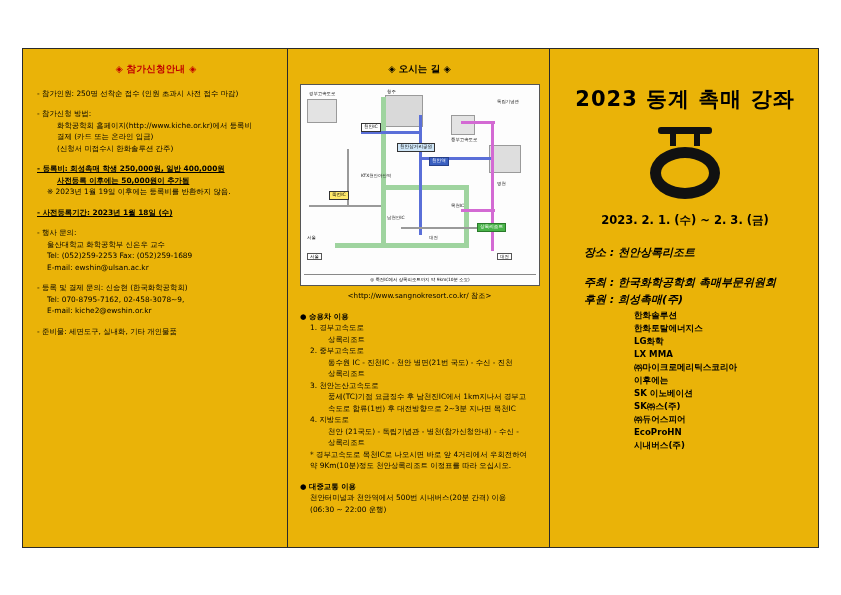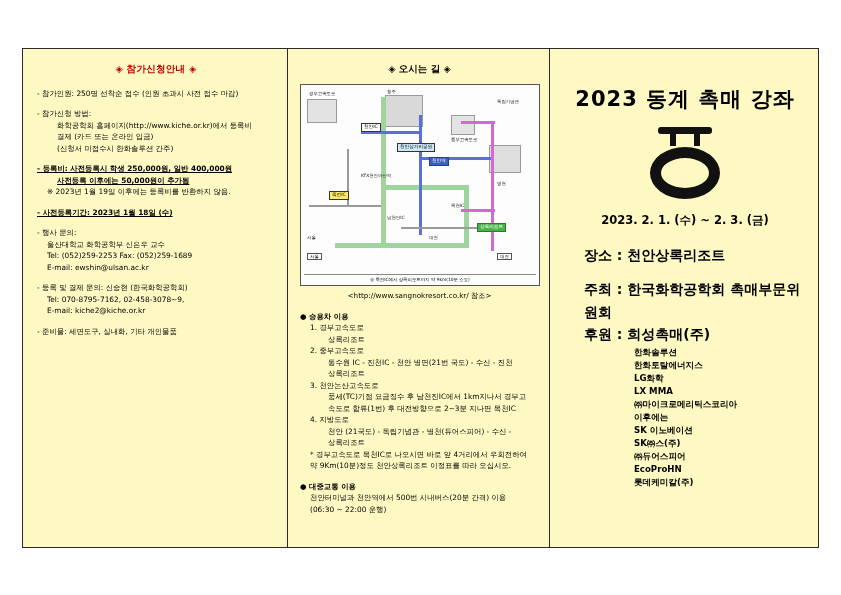--- a/index.html
+++ b/index.html
@@ -20,21 +20,21 @@
     height: 595px;
     background: #ffffff;
   }
   .sheet {
     position: absolute;
     left: 22px;
     top: 48px;
     width: 797px;
     height: 500px;
     border: 1px solid #2a2a2a;
-    background: #fef9c3;
+    background: #eab308;
     box-sizing: border-box;
     display: flex;
   }
   .col {
     box-sizing: border-box;
     height: 100%;
     position: relative;
   }
   .col-left {
     width: 265px;
@@ -193,24 +193,25 @@
     border-radius: 50%;
     box-sizing: border-box;
   }
   .dateline {
     font-size: 11.5px;
     font-weight: bold;
     margin-bottom: 16px;
   }
   .rline {
     text-align: left;
-    font-size: 14px;
+    font-size: 11px;
     font-weight: bold;
     line-height: 1.6;
     padding-left: 22px;
+    font-style: italic;
   }
   .sponsor-list {
     text-align: left;
     padding-left: 72px;
     font-size: 8.6px;
     font-weight: bold;
     line-height: 1.52;
   }
 </style>
 </head>
@@ -227,40 +228,40 @@
       </div>
 
       <div class="blk">
         <span>- 참가신청 방법:</span>
         <span class="ind2">화학공학회 홈페이지(http://www.kiche.or.kr)에서 등록비</span>
         <span class="ind2">결제 (카드 또는 온라인 입금)</span>
         <span class="ind2">(신청서 미접수시 한화솔루션 간주)</span>
       </div>
 
       <div class="blk">
-        <span class="bold ul">- 등록비: 사전등록시 학생 250,000원, 일반 400,000원</span>
+        <span class="bold ul">- 등록비: 희성촉매 학생 250,000원, 일반 400,000원</span>
         <span class="ind2 bold ul">사전등록 이후에는 50,000원이 추가됨</span>
         <span class="ind1">※ 2023년 1월 19일 이후에는 등록비를 반환하지 않음.</span>
       </div>
 
       <div class="blk">
         <span class="bold ul">- 사전등록기간: 2023년 1월 18일 (수)</span>
       </div>
 
       <div class="blk">
         <span>- 행사 문의:</span>
         <span class="ind1">울산대학교 화학공학부 신은우 교수</span>
         <span class="ind1">Tel: (052)259-2253   Fax: (052)259-1689</span>
         <span class="ind1">E-mail: ewshin@ulsan.ac.kr</span>
       </div>
 
       <div class="blk">
         <span>- 등록 및 결제 문의: 신승현 (한국화학공학회)</span>
         <span class="ind1">Tel: 070-8795-7162, 02-458-3078~9,</span>
-        <span class="ind1">E-mail: kiche2@kiche.or.kr</span>
+        <span class="ind1">E-mail: kiche2@ewshin.or.kr</span>
       </div>
 
       <div class="blk">
         <span>- 준비물: 세면도구, 실내화, 기타 개인물품</span>
       </div>
     </div>
 
     <div class="col col-mid">
       <div class="mid-title">◈ 오시는 길 ◈</div>
 
@@ -333,21 +334,21 @@
           <span>3.</span>
           <span>천안논산고속도로</span>
         </span>
         <span class="ind3">풍세(TC)기점 요금징수 후 남천진IC에서 1km지나서 경부고</span>
         <span class="ind3">속도로 합류(1번) 후 대전방향으로 2~3분 지나면 목천IC</span>
 
         <span class="ind1">
           <span>4.</span>
           <span>지방도로</span>
         </span>
-        <span class="ind3">천안 (21국도) - 독립기념관 - 병천(듀어스피어) - 수신 -</span>
+        <span class="ind3">천안 (21국도) - 독립기념관 - 병천(참가신청안내) - 수신 -</span>
         <span class="ind3">상록리조트</span>
 
         <span class="ind1" style="white-space:pre-line;">* 경부고속도로 목천IC로 나오시면 바로 앞 4거리에서 우회전하여
 약 9Km(10분)정도 천안상록리조트 이정표를 따라 오십시오.</span>
       </div>
 
       <div class="blk">
         <span class="bold">● 대중교통 이용</span>
         <span class="ind1" style="white-space:pre-line;">천안터미널과 천안역에서 500번 시내버스(20분 간격) 이용
 (06:30 ~ 22:00 운행)</span>
@@ -374,18 +375,18 @@
         <div>한화솔루션</div>
         <div>한화토탈에너지스</div>
         <div>LG화학</div>
         <div>LX MMA</div>
         <div>㈜마이크로메리틱스코리아</div>
         <div>이후에는</div>
         <div>SK 이노베이션</div>
         <div>SK㈜스(주)</div>
         <div>㈜듀어스피어</div>
         <div>EcoProHN</div>
-        <div>롯데케미칼(주)</div>
+        <div>시내버스(주)</div>
       </div>
     </div>
 
   </div>
 </div>
 
 </body></html>

